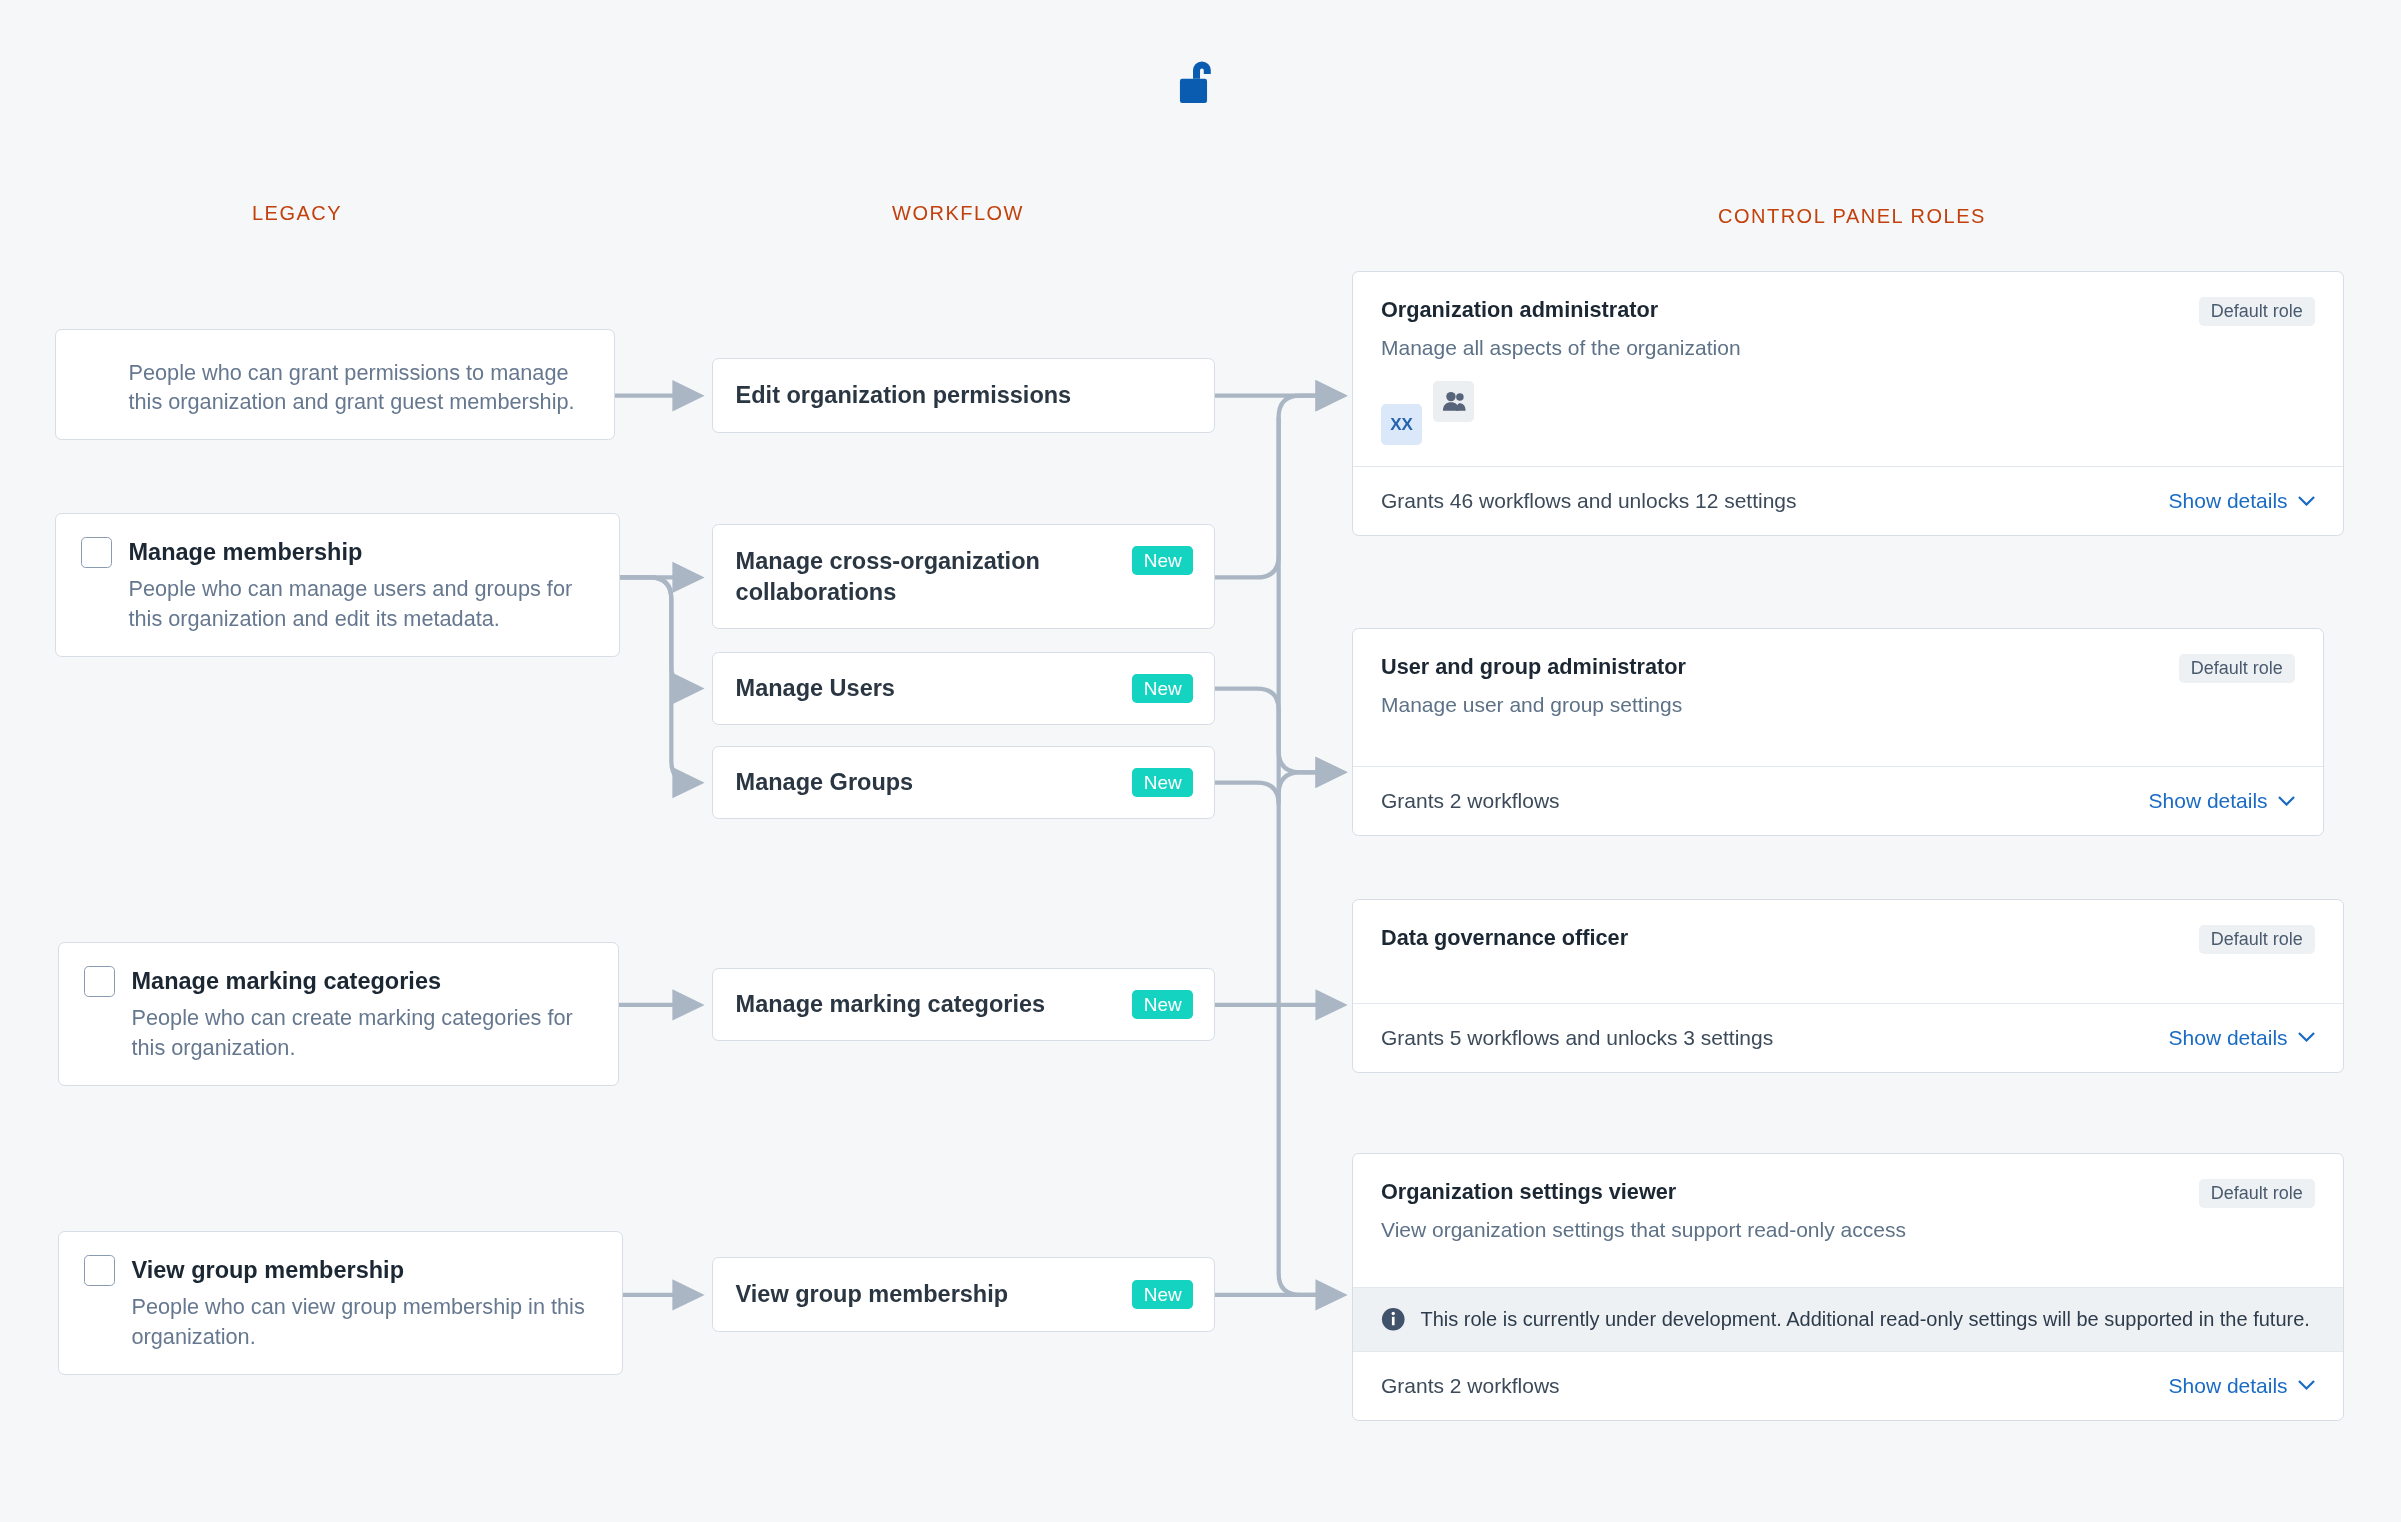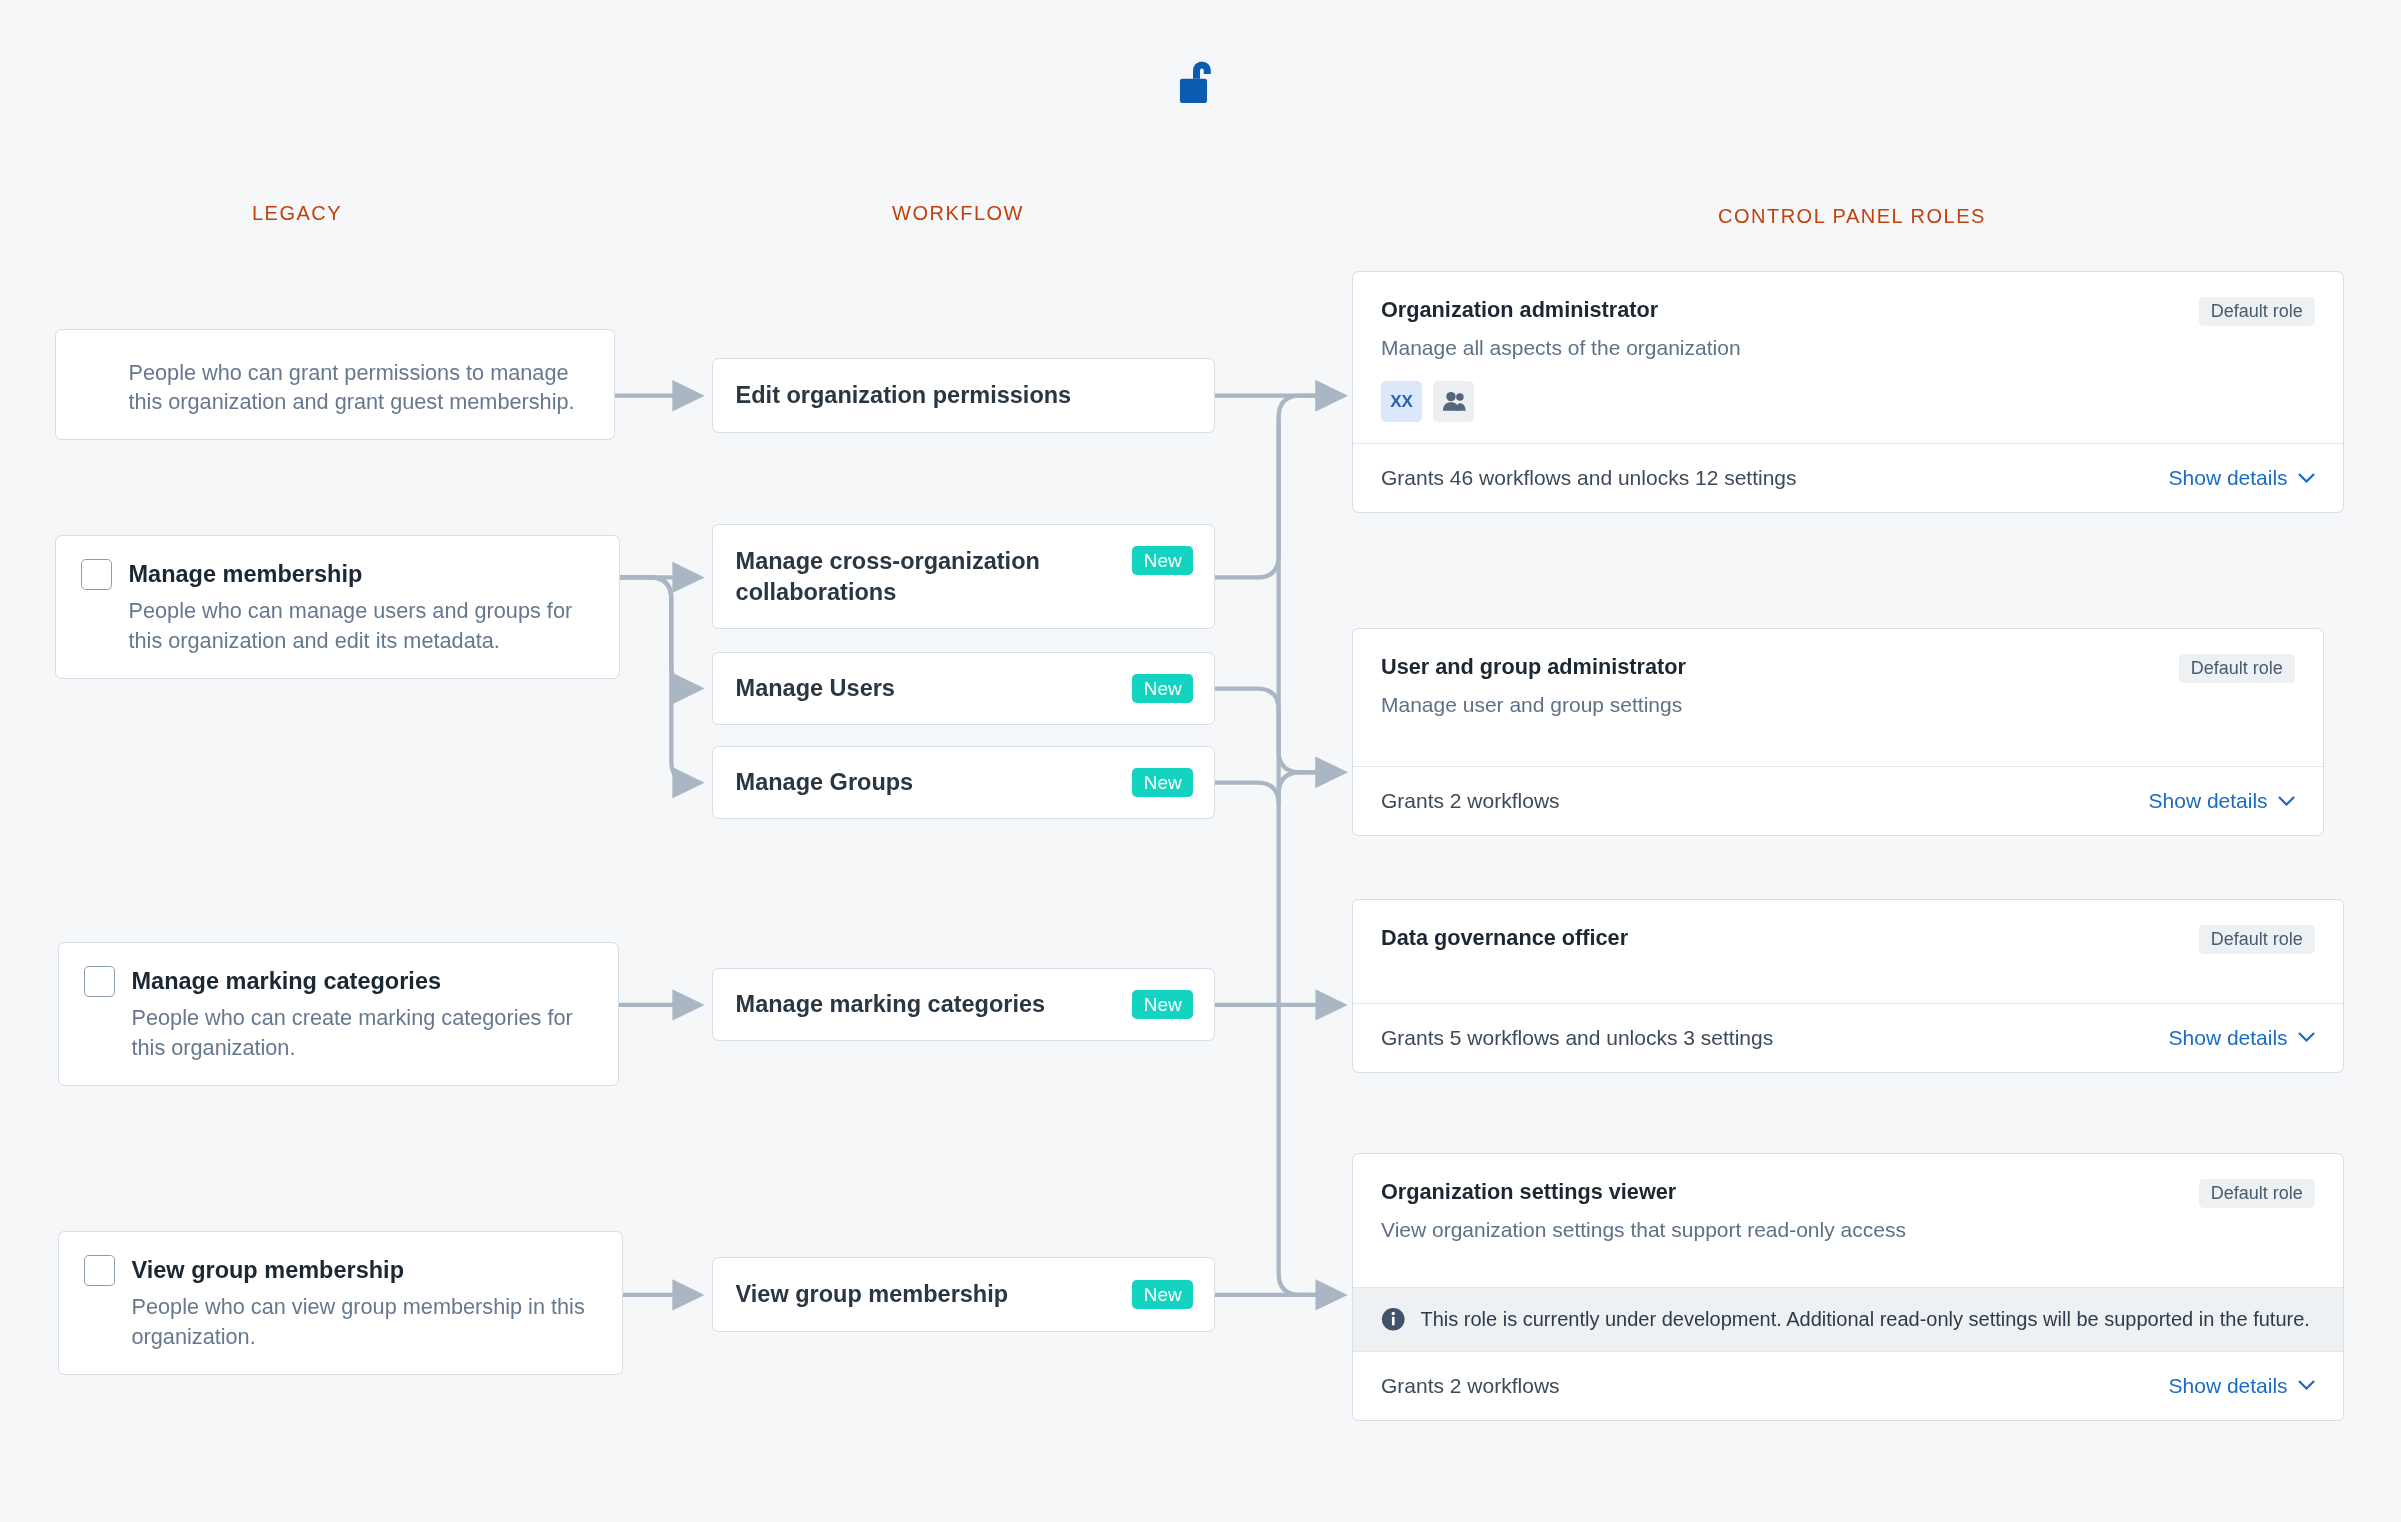--- a/index.html
+++ b/index.html
@@ -76,21 +76,21 @@
   .badge-default {
     background: #eef1f4; color: #4a5a6e; font-size: 18px;
     border-radius: 4.7px; padding: 5.6px 12.2px; line-height: 1; white-space: nowrap;
   }
   .role-desc { font-size: 21px; color: #5d7187; margin-top: 10.4px; }
   .avatar-row { display: flex; gap: 11.3px; margin-top: 21px; }
   .avatar {
     width: 41px; height: 41px; border-radius: 4.7px;
     display: flex; align-items: center; justify-content: center;
   }
-  .avatar-initials { background: #dbe8fa; color: #2563b0; font-size: 17px; font-weight: bold; }
+  .avatar-initials { background: #dbe8fa; color: #2563b0; font-size: 17px; font-weight: bold; margin-top: 23px; }
   .avatar-group { background: #eceff2; }
   .role-divider { height: 0.9px; background: #e3e8ee; }
   .role-footer {
     display: flex; align-items: center; justify-content: space-between;
     padding: 0 28px; height: 68px;
   }
   .role-grants { font-size: 21px; color: #3c4a5a; }
   .show-details {
     display: flex; align-items: center; gap: 10.4px;
     font-size: 21px; color: #1a6bc4;
@@ -162,21 +162,21 @@
   </div>
 
   <div class="col-head" id="head-legacy">LEGACY</div>
   <div class="col-head" id="head-workflow">WORKFLOW</div>
   <div class="col-head" id="head-roles">CONTROL PANEL ROLES</div>
 
   <div class="card legacy-card" style="left:55px; top:329px; width:560px;">
     <div class="legacy-desc">People who can grant permissions to manage this organization and grant guest membership.</div>
   </div>
 
-  <div class="card legacy-card" style="left:55px; top:513px; width:565px;margin-top:22px;">
+  <div class="card legacy-card" style="left:55px; top:513px; width:565px;">
     <div class="legacy-head">
       <div class="checkbox"></div>
       <div class="legacy-title">Manage membership</div>
     </div>
     <div class="legacy-desc">People who can manage users and groups for this organization and edit its metadata.</div>
   </div>
 
   <div class="card legacy-card" style="left:58px; top:942px; width:561px;">
     <div class="legacy-head">
       <div class="checkbox"></div>

